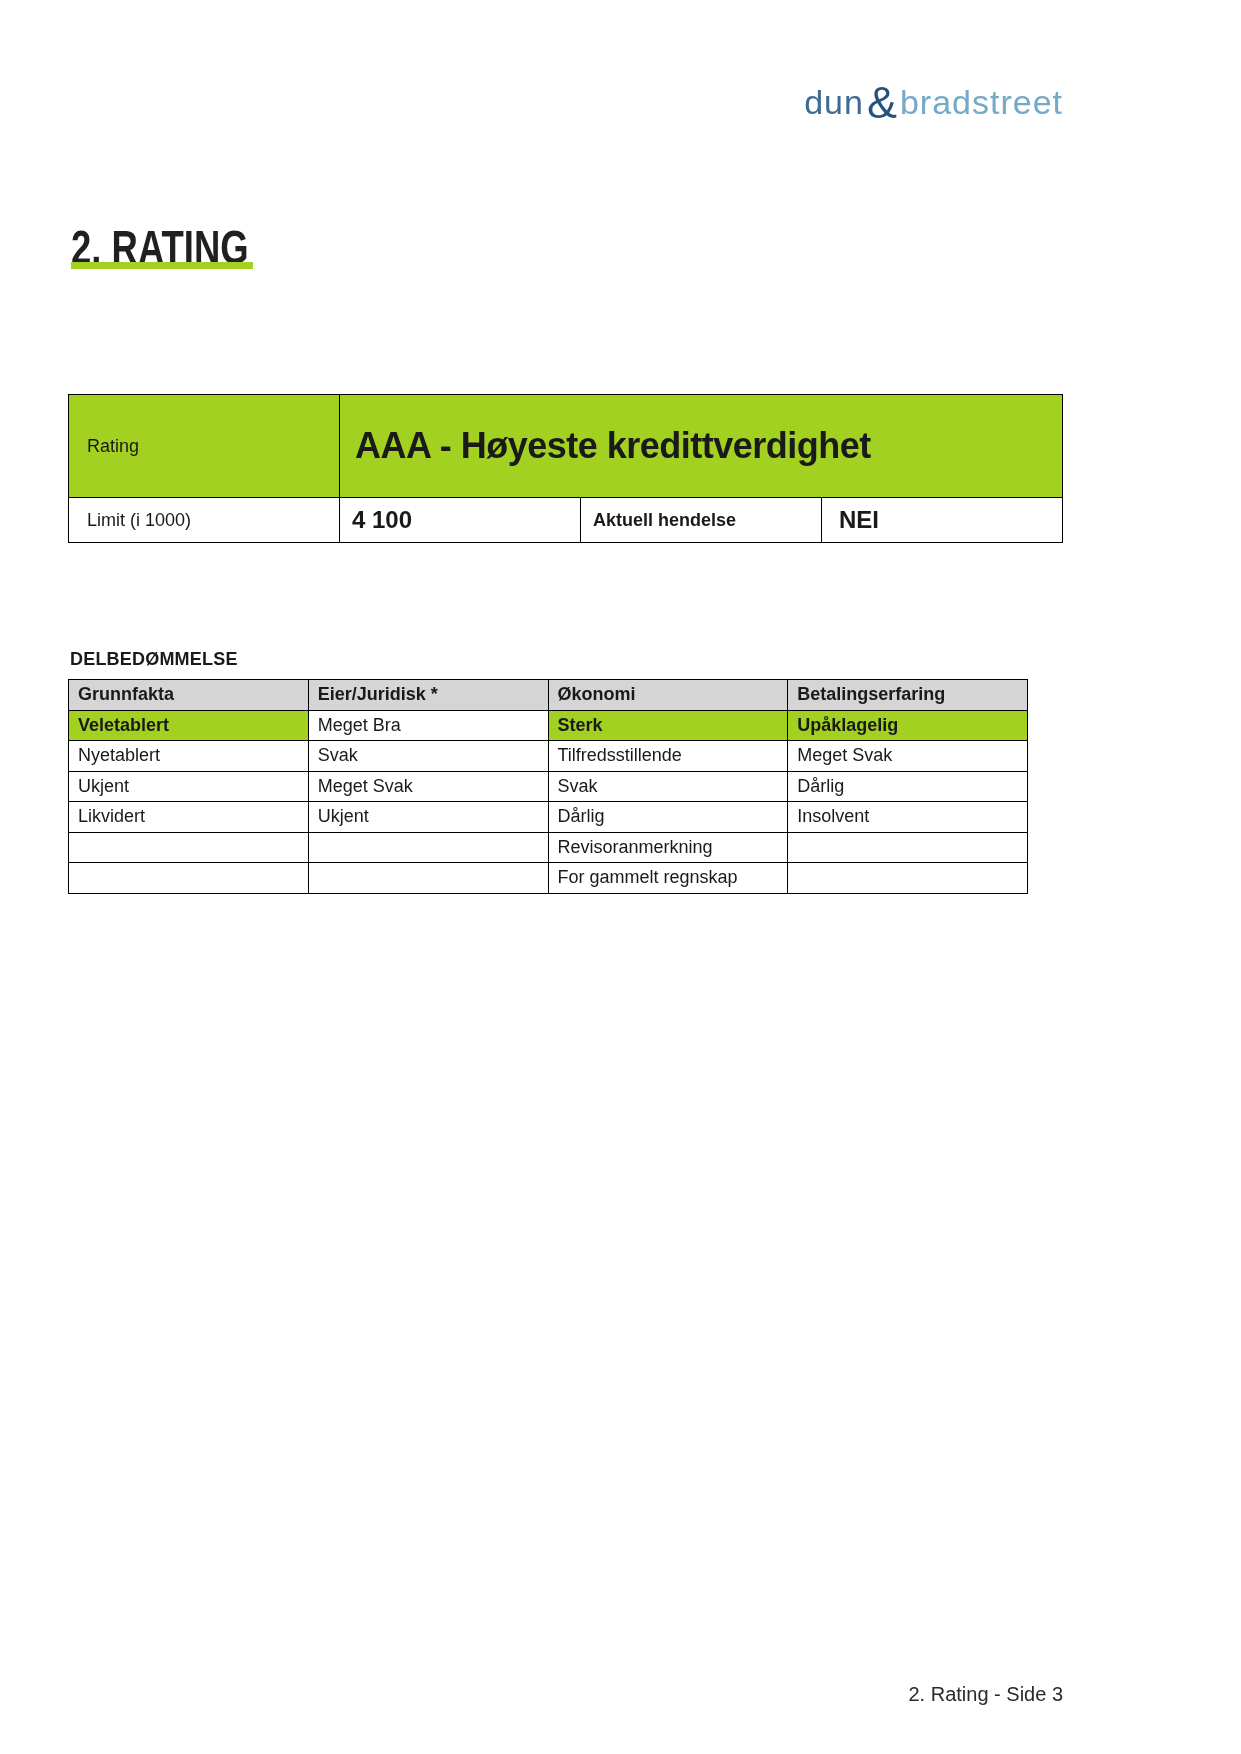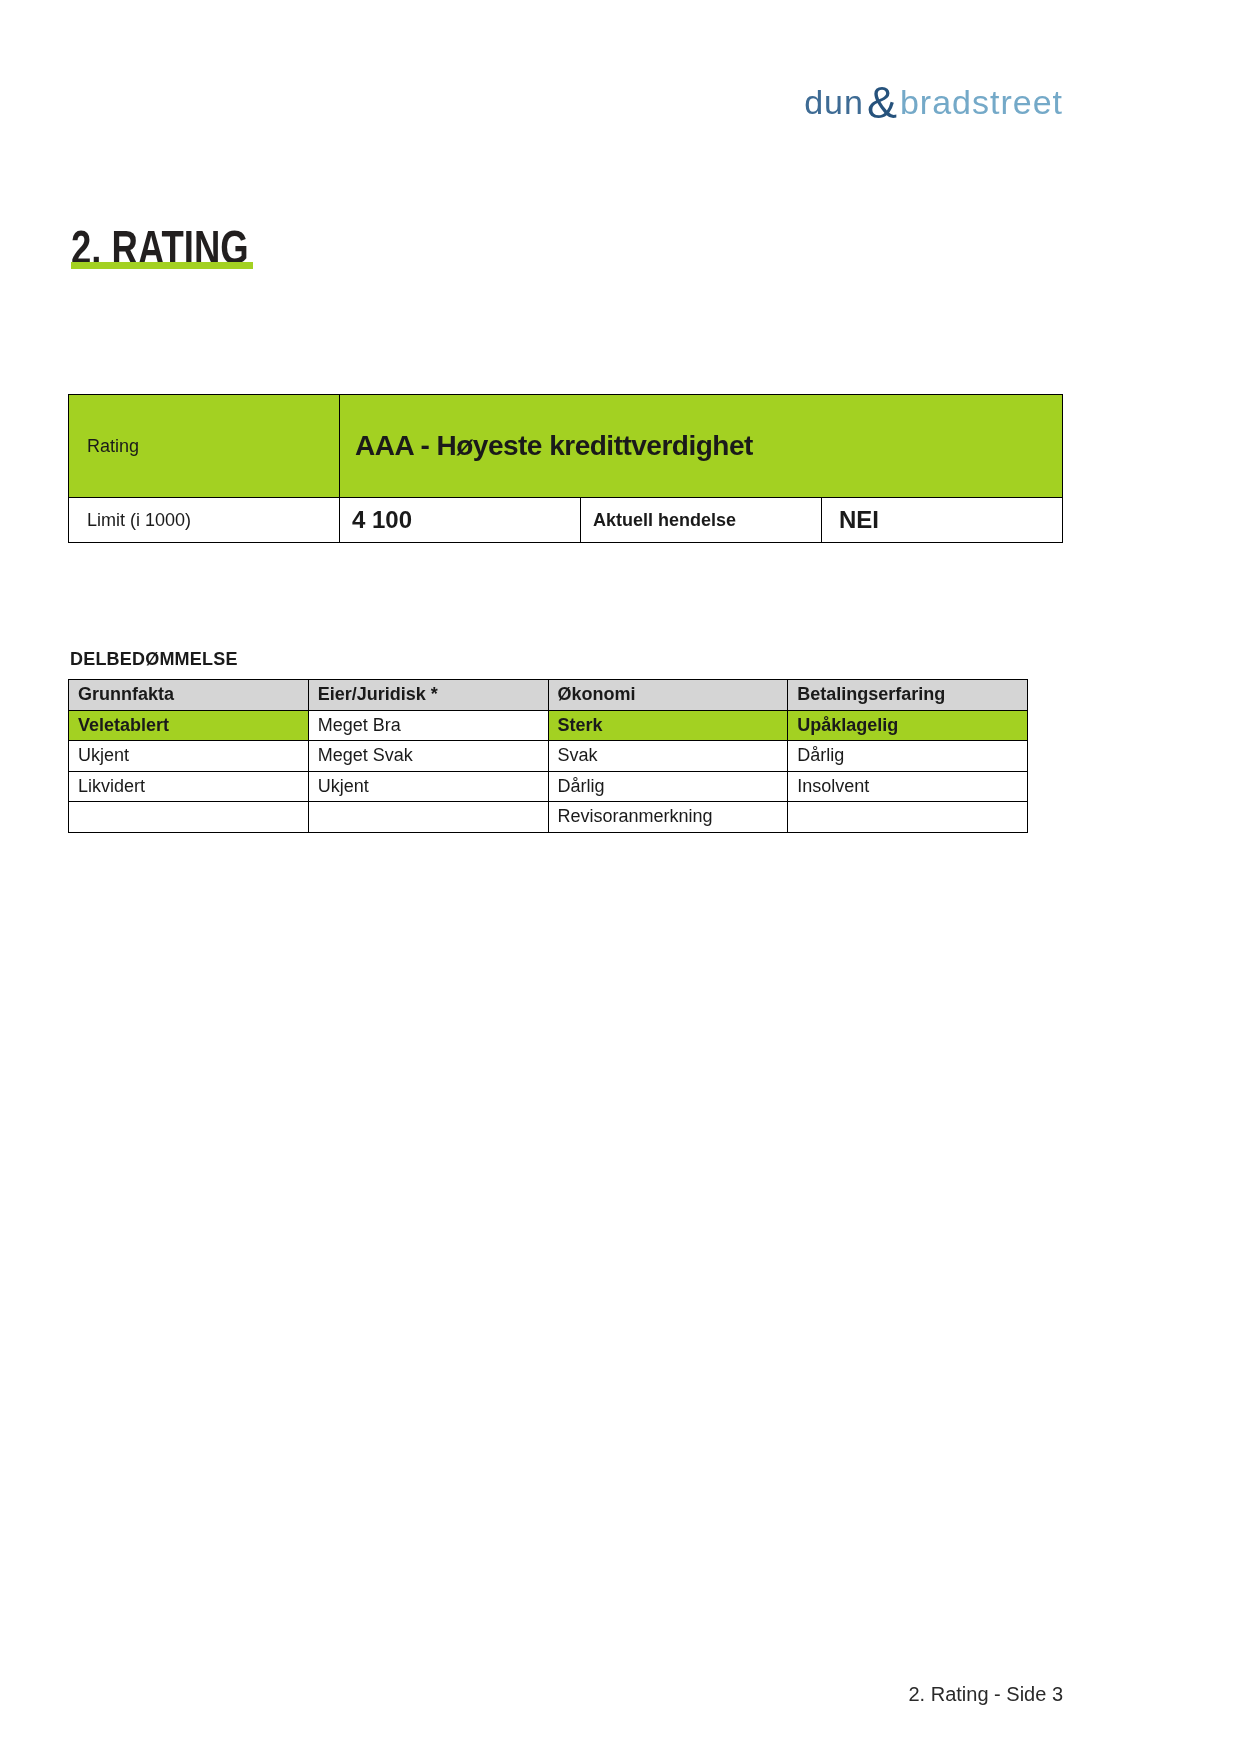--- a/index.html
+++ b/index.html
@@ -65,21 +65,21 @@
     table-layout: fixed;
   }
   .rating-table td {
     border: 1.5px solid #000;
     vertical-align: middle;
     overflow: hidden;
   }
   .rating-table .row-top td { background: var(--green, #a3d122); height: 100px; }
   .rating-table .row-bottom td { height: 42px; background: #fff; }
   .cell-rating-label   { font-size: 18px; font-weight: normal; padding-left: 18px; }
-  .cell-rating-value   { font-size: 28px; font-weight: bold; padding-left: 15px; letter-spacing: -0.5px; }
+  .cell-rating-value   { font-size: 36px; font-weight: bold; padding-left: 15px; letter-spacing: -0.5px; }
   .cell-limit-label    { font-size: 18px; font-weight: normal; padding-left: 18px; }
   .cell-limit-value    { font-size: 24px; font-weight: bold; padding-left: 12px; }
   .cell-event-label    { font-size: 18px; font-weight: bold; padding-left: 12px; }
   .cell-event-value    { font-size: 24px; font-weight: bold; padding-left: 17px; }
 
   
   .section-title {
     position: absolute;
     left: 70px;
     top: 649px;
@@ -163,33 +163,45 @@
     </tr>
   </thead>
   <tbody id="assess-body">
     <tr>
       <td class="hl">Veletablert</td>
       <td>Meget Bra</td>
       <td class="hl">Sterk</td>
       <td class="hl">Upåklagelig</td>
     </tr>
     <tr>
+      <td>Nyetablert</td>
+      <td>Svak</td>
+      <td>Tilfredsstillende</td>
+      <td>Meget Svak</td>
+    </tr>
+    <tr>
       <td>Ukjent</td>
       <td>Meget Svak</td>
       <td>Svak</td>
       <td>Dårlig</td>
     </tr>
     <tr>
       <td>Likvidert</td>
       <td>Ukjent</td>
       <td>Dårlig</td>
       <td>Insolvent</td>
     </tr>
     <tr>
       <td></td>
       <td></td>
       <td>Revisoranmerkning</td>
       <td></td>
     </tr>
+    <tr>
+      <td></td>
+      <td></td>
+      <td>For gammelt regnskap</td>
+      <td></td>
+    </tr>
   </tbody>
 </table>
 
 <div class="page-footer">2. Rating - Side 3</div>
 
 </body></html>

